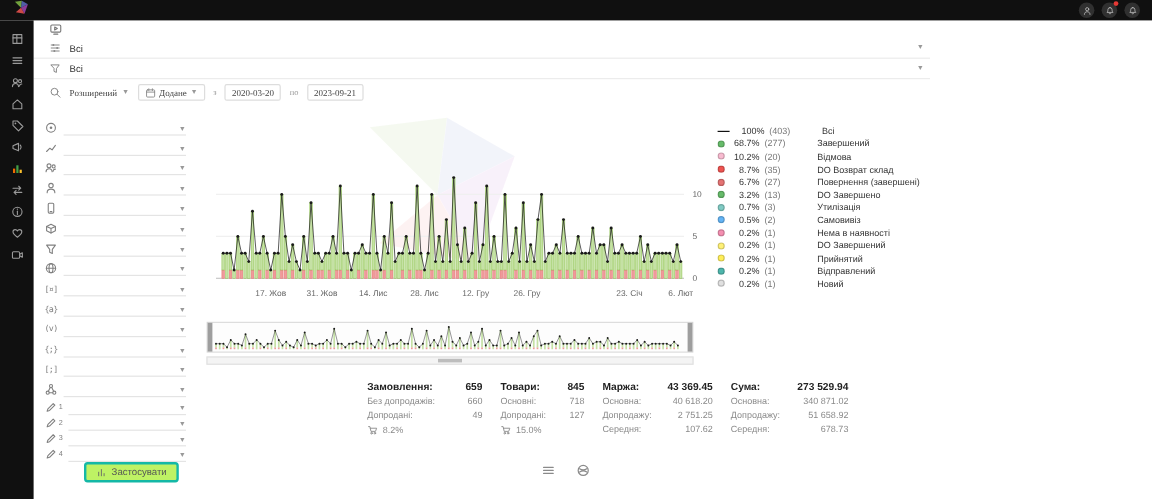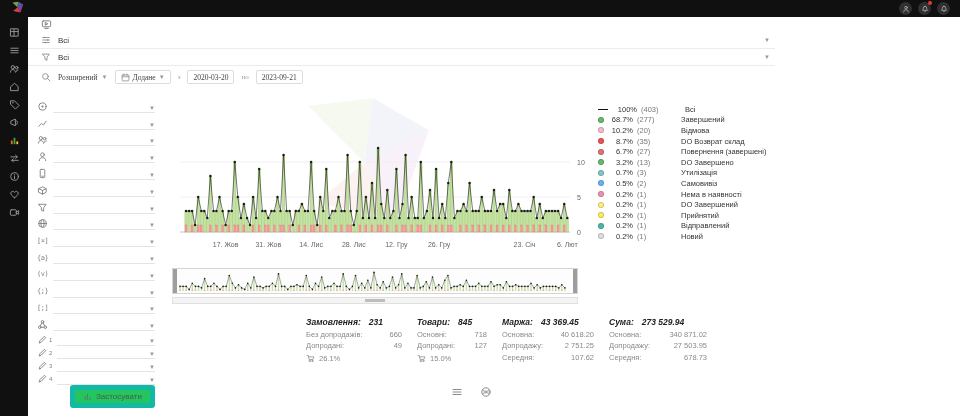--- a/index.html
+++ b/index.html
@@ -19,36 +19,36 @@
   .h-search{height:22px;border-bottom:none;display:flex;gap:7px;align-items:center;color:#777;}
   .h-mini-select{display:flex;align-items:center;gap:4px;font-size:7.5px;color:#444;cursor:pointer;}
   .box{border:1px solid #ddd;border-radius:2px;display:flex;align-items:center;gap:3px;padding:1.5px 5px;font-size:7.5px;color:#444;cursor:pointer;background:#fff;}
   .lbl{font-size:7px;color:#999;}
   .fpanel{position:absolute;left:28px;top:98px;width:137px;z-index:4;}
   .f-row{display:flex;align-items:center;height:16.8px;padding-left:9px;gap:5px;color:#808080;}
   .f-row.small{height:13px;}
   .f-sel{flex:1;margin-right:10px;border-bottom:1px solid #e4e4e4;display:flex;justify-content:flex-end;align-items:flex-end;height:11px;cursor:pointer;padding-bottom:1px;}
   .txt-icn{font-family:"DejaVu Sans Mono",monospace;font-size:7px;color:#808080;width:11px;text-align:center;letter-spacing:-0.5px;}
   .f-num{font-size:6px;color:#808080;margin-left:-4px;}
-  .apply{position:absolute;left:70px;top:385px;display:flex;align-items:center;gap:4px;background:#22c55e;border:5px solid #14b8a6;border-radius:3px;padding:2px 8px;font-size:8px;color:#555;cursor:pointer;z-index:4;}
+  .apply{position:absolute;left:70px;top:385px;display:flex;align-items:center;gap:4px;background:#bef264;border:2px solid #14b8a6;border-radius:3px;padding:2px 8px;font-size:8px;color:#555;cursor:pointer;z-index:4;}
   .wm{position:absolute;left:282px;top:90px;opacity:.07;pointer-events:none;z-index:1;}
   .chart{position:absolute;left:170px;top:104px;z-index:2;}
   .legend{position:absolute;left:598px;top:104px;display:flex;flex-direction:column;z-index:2;}
   .lg-row{display:flex;align-items:center;font-size:7.5px;height:10.6px;cursor:pointer;}
   .lg-swatch{width:6px;height:6px;border-radius:50%;margin-right:4px;box-sizing:border-box;border:1px solid rgba(0,0,0,.18);flex:none;}
   .lg-line{width:10px;height:0;border-top:1.6px solid #111;margin-right:4px;flex:none;}
   .lg-pct{width:25px;text-align:right;color:#333;margin-right:4px;flex:none;}
   .lg-cnt{width:44px;color:#777;flex:none;}
   .lg-lbl{color:#333;white-space:nowrap;}
   .mini{position:absolute;left:172px;top:268px;z-index:2;}
   .scroll{position:absolute;left:172px;top:297px;width:406px;height:7px;background:#f4f4f4;border:1px solid #e0e0e0;box-sizing:border-box;z-index:2;}
   .thumb{position:absolute;left:192px;top:1px;width:20px;height:3px;background:#bdbdbd;cursor:pointer;}
   .stats{position:absolute;left:306px;top:317px;display:flex;gap:15px;z-index:2;}
   .st-col{display:flex;flex-direction:column;gap:2.5px;}
-  .st-head{display:flex;gap:8px;font-size:8.5px;font-weight:bold;color:#222;font-style:italic;}
+  .st-head{display:flex;justify-content:space-between;gap:8px;font-size:8.5px;font-weight:bold;color:#222;}
   .st-row{display:flex;justify-content:space-between;gap:8px;font-size:7.5px;color:#8a8a8a;}
   .st-foot{display:flex;align-items:center;gap:4px;font-size:7.5px;color:#8a8a8a;margin-top:1px;}
   .fots{position:absolute;left:450px;top:385px;display:flex;gap:16px;color:#8a8a8a;z-index:2;}
   .fots .fi{width:13px;height:13px;display:flex;align-items:center;justify-content:center;cursor:pointer;}
 </style>
 </head>
 <body>
 
 <div class="topbar">
   <span>
@@ -1136,37 +1136,37 @@
     <rect x="401" y="1" width="4" height="24" fill="#9e9e9e"></rect>
   </svg>
 <div class="scroll">
   <div class="thumb"></div>
 </div>
 
 <div class="stats" id="statsEl">
     <div class="st-col" style="width:96px">
       <div class="st-head">
         <span>Замовлення:</span>
-        <span>231</span>
+        <span>659</span>
       </div>
       <div class="st-row">
         <span>Без допродажів:</span>
         <span>660</span>
       </div>
       <div class="st-row">
         <span>Допродані:</span>
         <span>49</span>
       </div>
       <div class="st-foot">
         <svg class="icn" style="width:9px;height:9px" viewBox="0 0 12 12" fill="none" stroke="currentColor" stroke-width="1" stroke-linecap="round" stroke-linejoin="round">
           <path d="M1.5 2h1.5l1.2 5.3h5L10.5 3.8H3.4"></path>
           <circle cx="4.8" cy="9.3" r="0.9"></circle>
           <circle cx="8.5" cy="9.3" r="0.9"></circle>
         </svg>
-        <span>26.1%</span>
+        <span>8.2%</span>
       </div>
     </div>
     <div class="st-col" style="width:70px">
       <div class="st-head">
         <span>Товари:</span>
         <span>845</span>
       </div>
       <div class="st-row">
         <span>Основні:</span>
         <span>718</span>
@@ -1206,21 +1206,21 @@
       <div class="st-head">
         <span>Сума:</span>
         <span>273 529.94</span>
       </div>
       <div class="st-row">
         <span>Основна:</span>
         <span>340 871.02</span>
       </div>
       <div class="st-row">
         <span>Допродажу:</span>
-        <span>27 503.95</span>
+        <span>51 658.92</span>
       </div>
       <div class="st-row">
         <span>Середня:</span>
         <span>678.73</span>
       </div>
     </div>
   </div>
 
 <div class="fots" id="fotsEl">
     <span class="fi">

